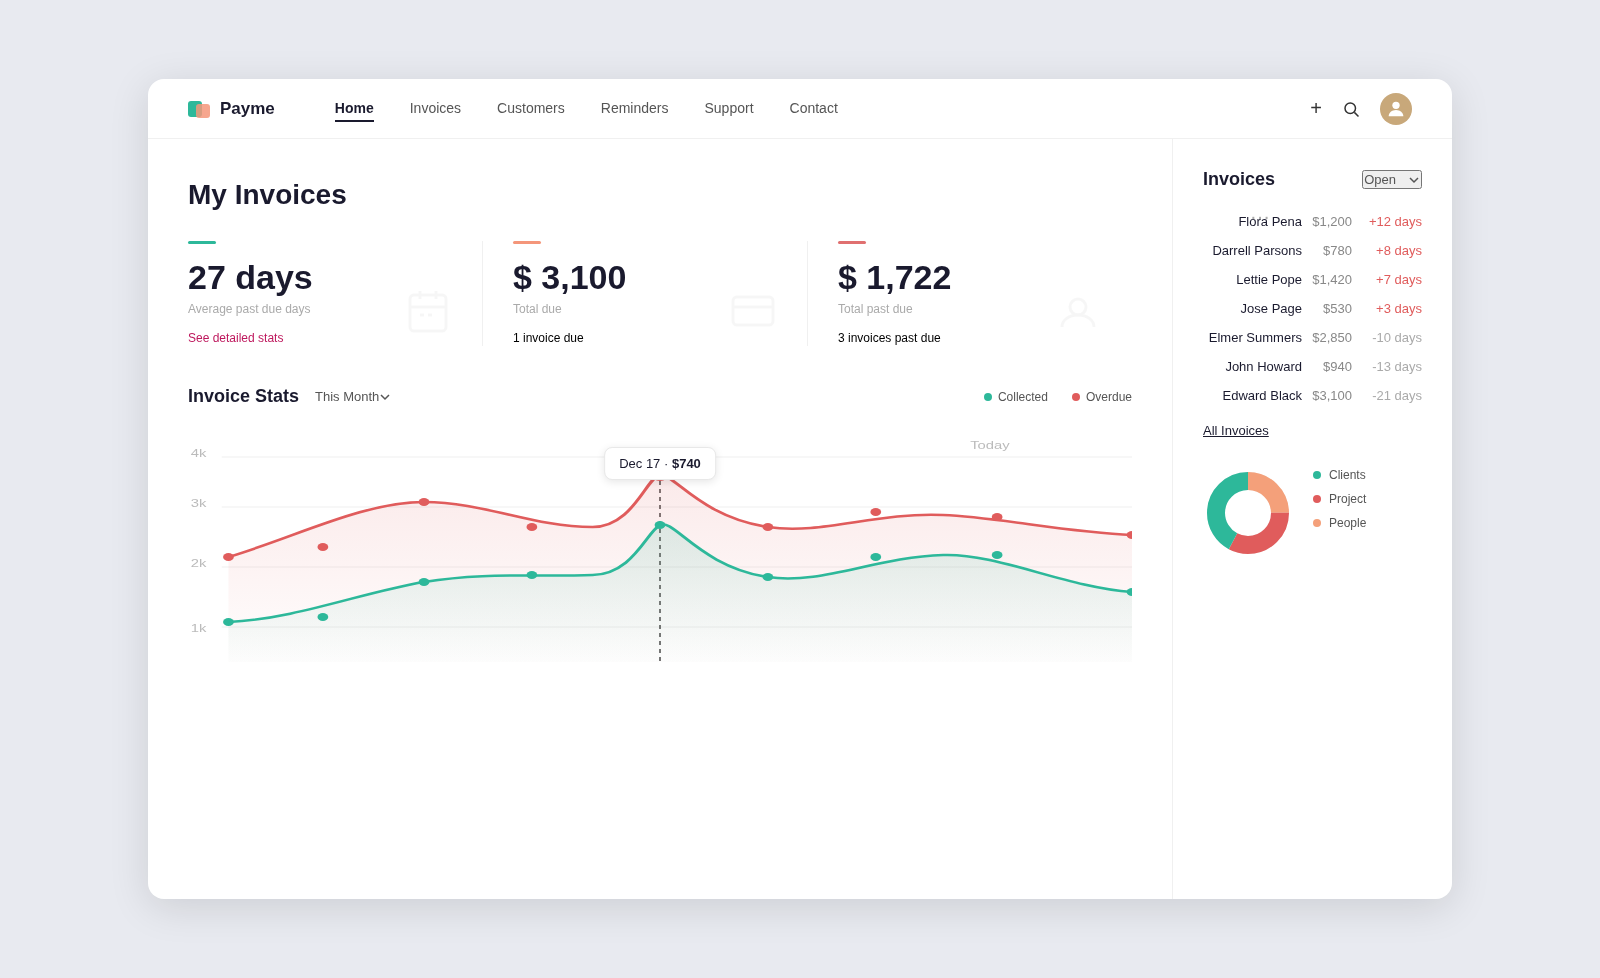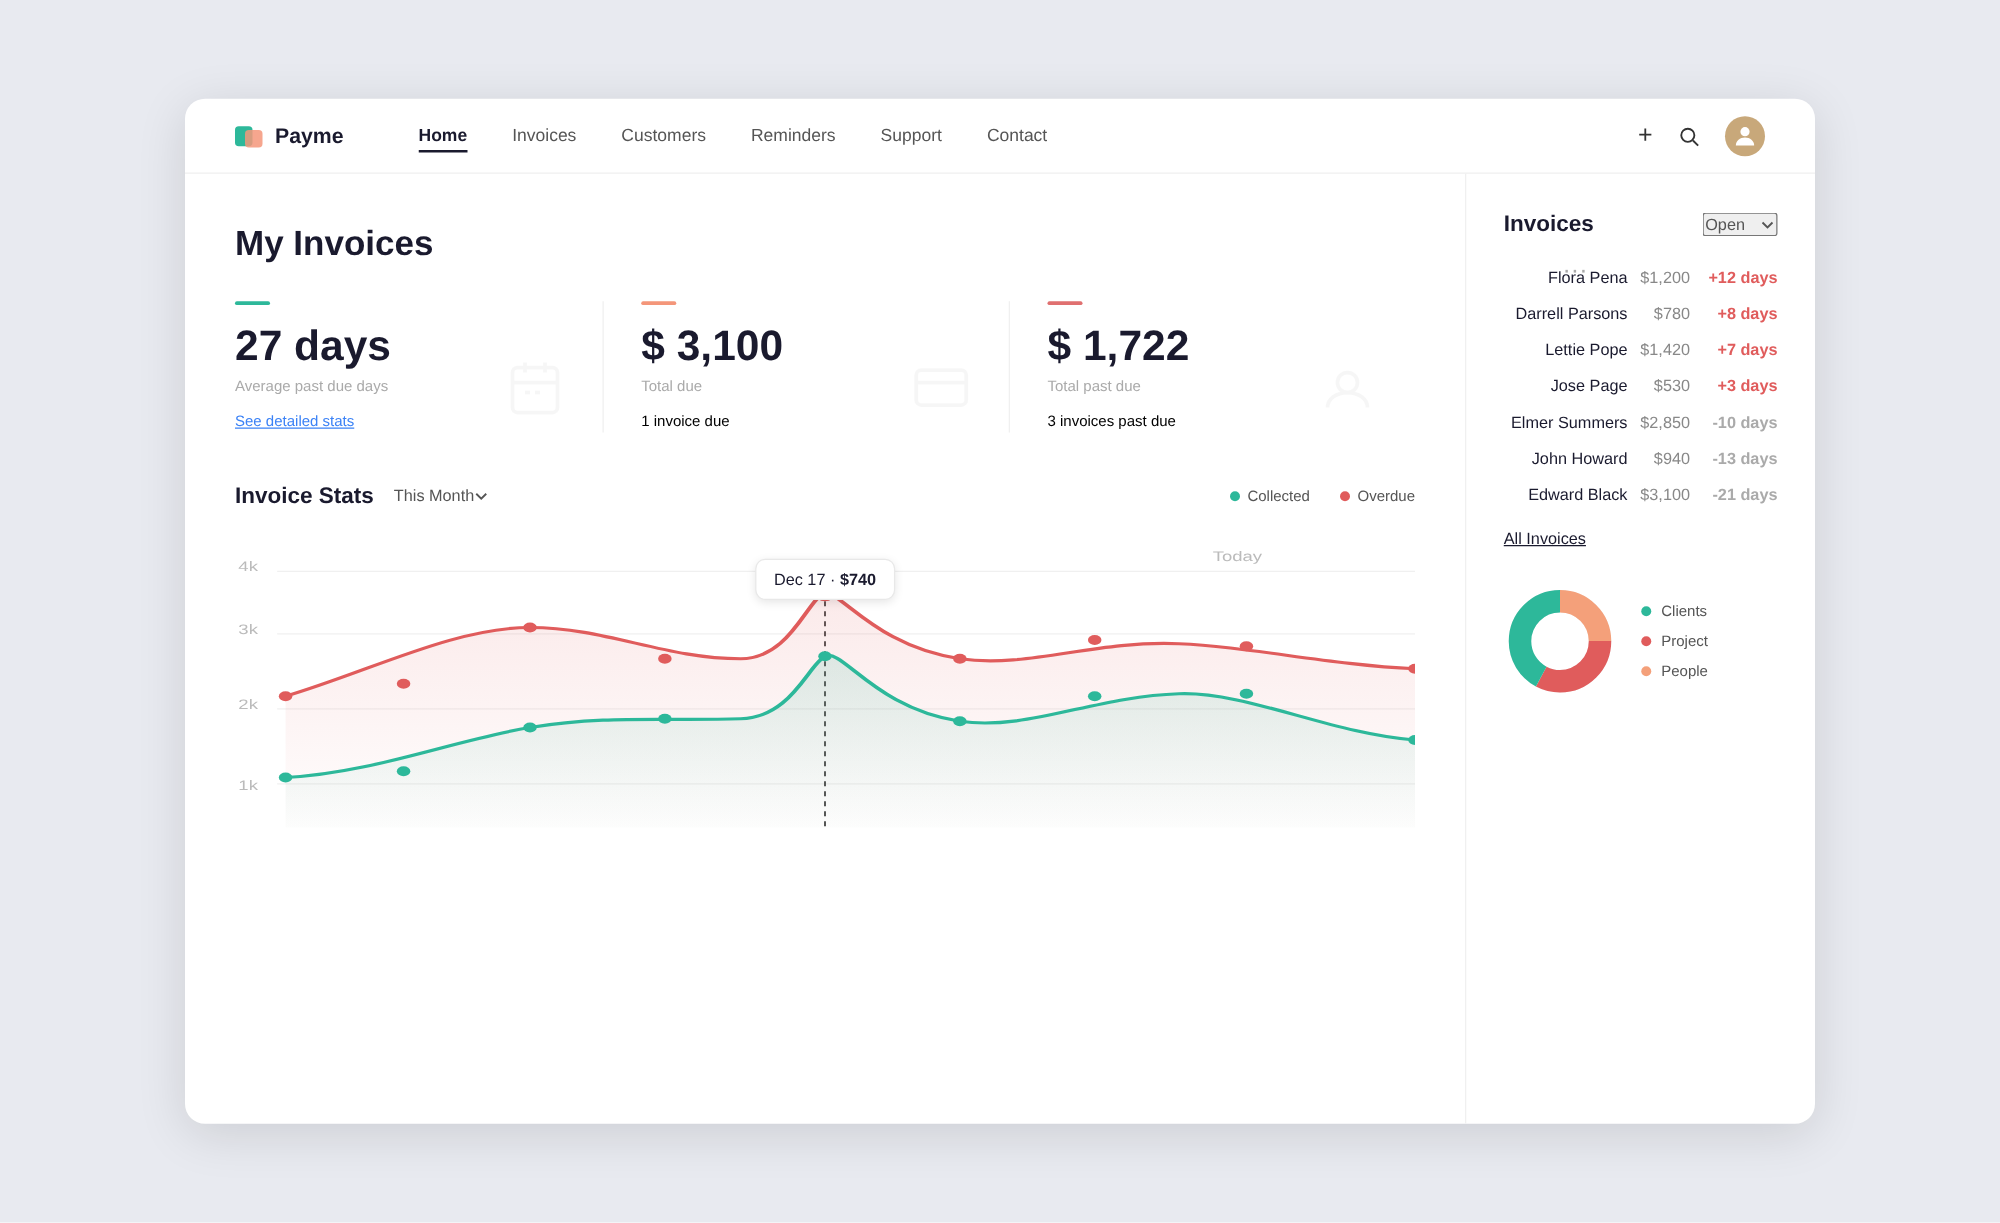--- a/index.html
+++ b/index.html
@@ -137,22 +137,21 @@
       margin-bottom: 8px;
       line-height: 1;
     }
     .stat-label {
       font-size: 12px;
       color: #aaa;
       margin-bottom: 12px;
     }
     .stat-link {
       font-size: 12px;
-      color: #3b82f6;
-      text-decoration: underline;
+      color: #be185d;
       cursor: pointer;
       text-align: center;
     }
     .stat-sub {
       font-size: 12px;
       color: #000000;
       cursor: pointer;
     }
     .stat-icon {
       position: absolute;
@@ -261,38 +260,38 @@
       flex: 1;
     }
     .invoice-amount {
       font-size: 13px;
       color: #888;
       width: 50px;
       text-align: right;
     }
     .invoice-days {
       font-size: 13px;
-      font-weight: 700;
+      font-weight: 400;
       width: 70px;
       text-align: right;
     }
     .days-positive { color: #e05c5c; }
     .days-negative { color: #aaa; }
     .all-invoices-link {
       font-size: 13px;
       color: #1a1a2e;
       text-decoration: underline;
       cursor: pointer;
       margin-bottom: 30px;
       display: block;
     }
     
     .donut-section {
       display: flex;
-      align-items: center;
+      align-items: flex-start;
       gap: 20px;
     }
     .donut-legend {
       display: flex;
       flex-direction: column;
       gap: 10px;
     }
     .donut-legend-item {
       display: flex;
       align-items: center;

